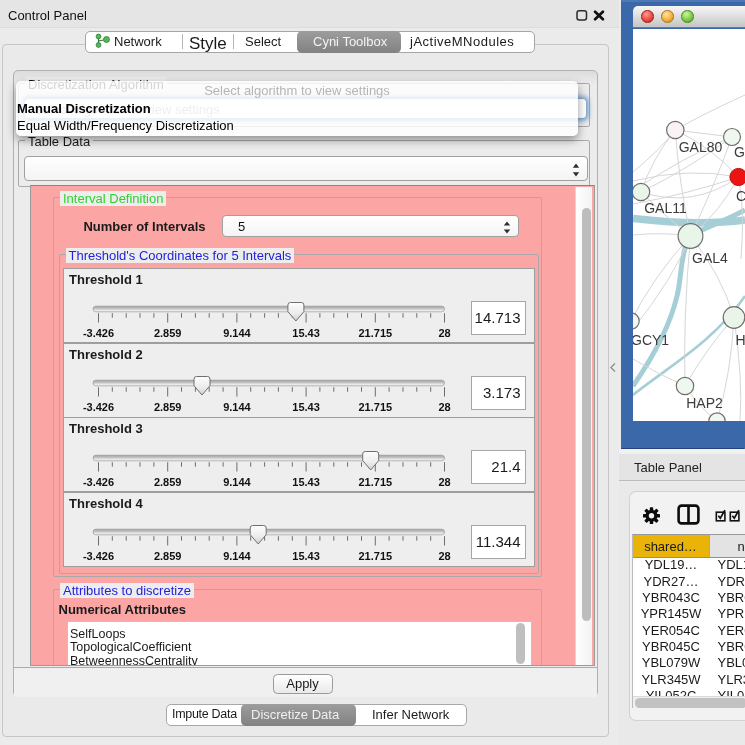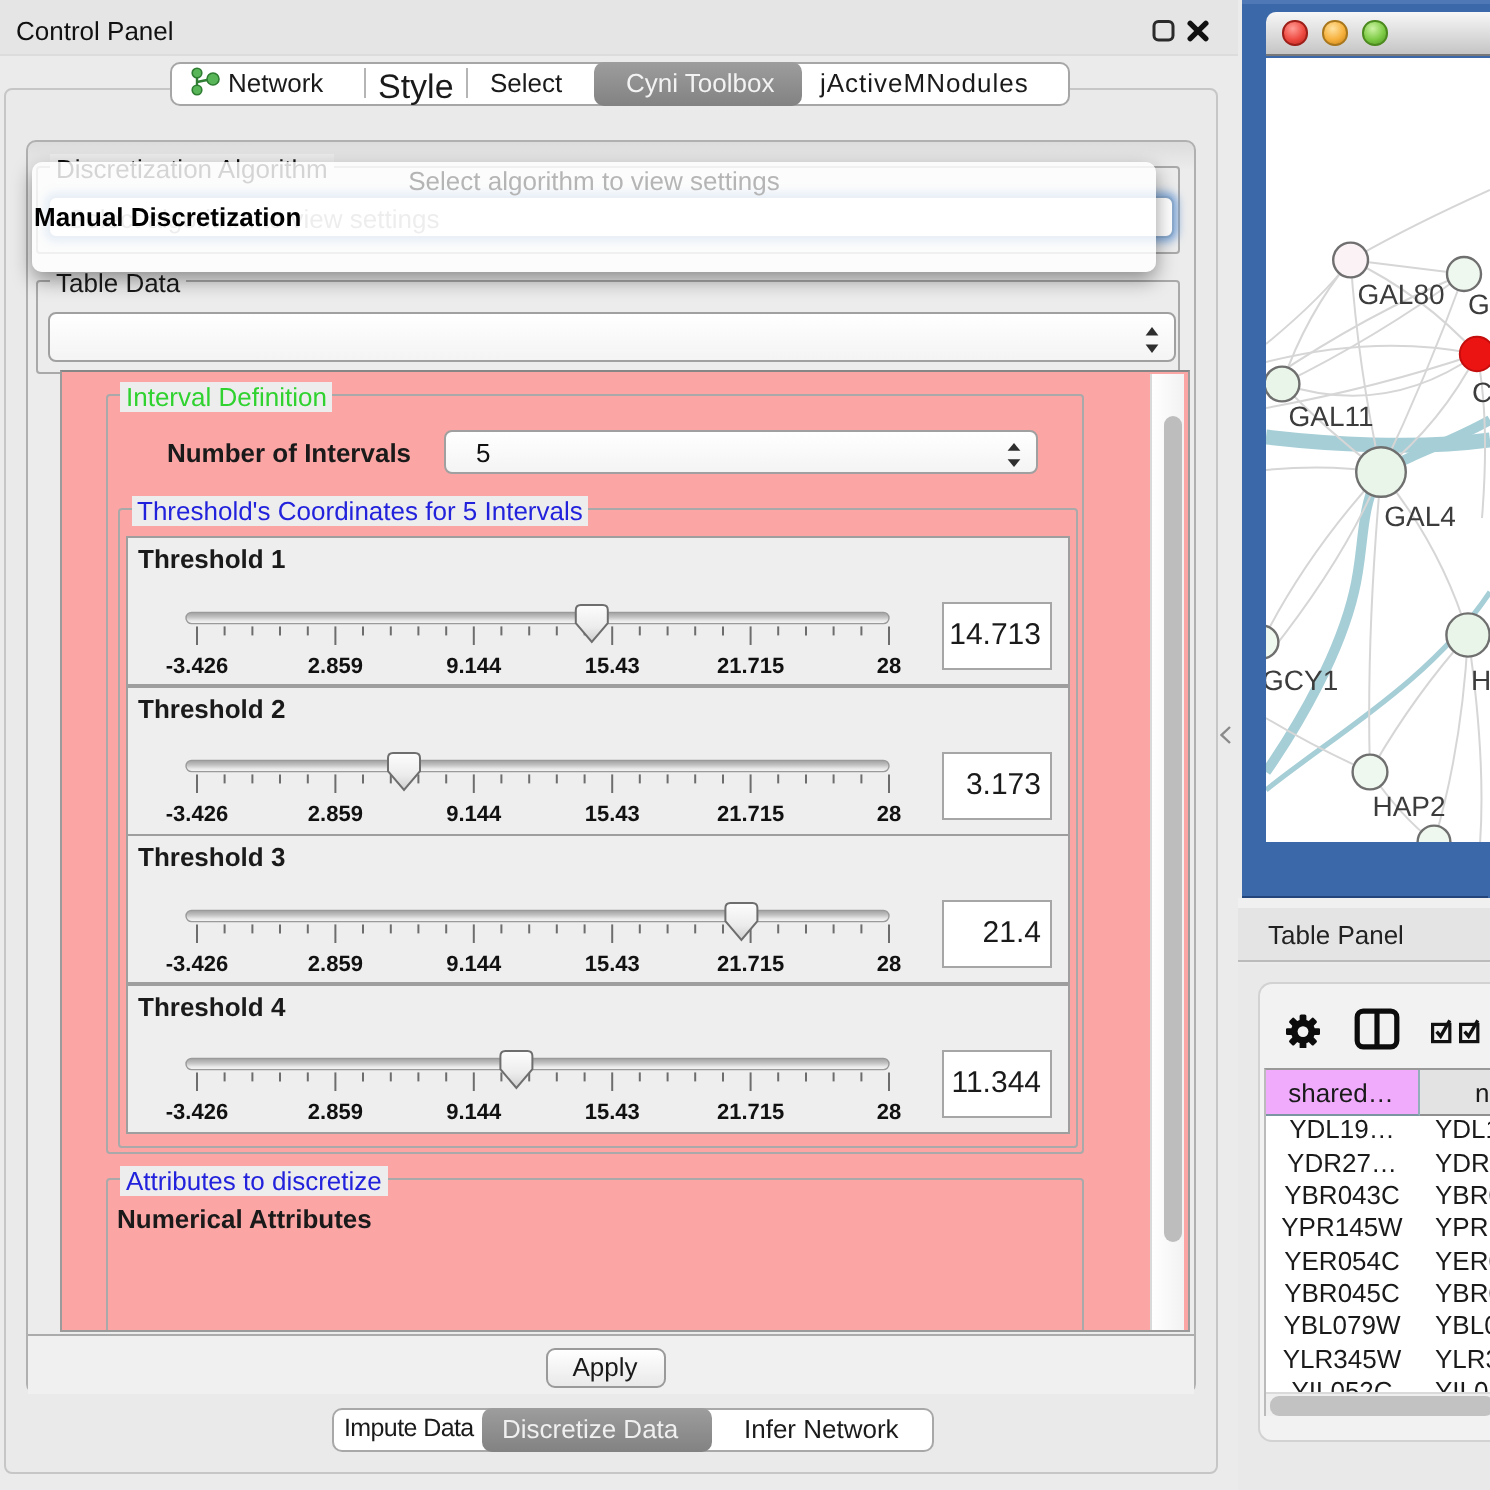--- a/index.html
+++ b/index.html
@@ -58,21 +58,21 @@
 #nwin .dk{position:absolute;left:0;top:446px;width:123px;height:2.5px;background:#24457c}
 #mtb{left:633px;top:6px;width:112px;height:22px;background:linear-gradient(#f7f7f7,#c5c5c5);border-bottom:1px solid #787878;border-top-left-radius:5px}
 .tl{position:absolute;top:4.2px;width:12.5px;height:12.5px;border-radius:50%}
 #cv{left:633px;top:29px;width:120px;height:392px;background:#fff;overflow:hidden}
 #gap1{left:619px;top:448.5px;width:126px;height:5.5px;background:#f0f0f0}
 #tptb{left:619px;top:454px;width:126px;height:27px;background:#e4e4e4;border-bottom:1px solid #bbb}
 #tptb span{position:absolute;left:15px;top:6px;font-size:13px;color:#222}
 #tpbg{left:619px;top:482px;width:126px;height:263px;background:#e9e9e9}
 #tpnl{left:628.5px;top:490.5px;width:117px;height:230px;background:#f2f2f2;border:1px solid #d2d2d2;border-radius:7px 0 0 7px;border-right:none}
 #ttable{left:631.5px;top:533.5px;width:113.5px;height:174px;background:#fff;border-left:1px solid #bbb;border-top:1px solid #999;overflow:hidden}
-#th1{position:absolute;left:0;top:0;width:77px;height:23.5px;background:#f0abfc;border-right:1px solid #93aebb;border-bottom:1px solid #7c95a2;text-align:center;line-height:23px;font-size:13px}
+#th1{position:absolute;left:0;top:0;width:77px;height:23.5px;background:#eab308;border-right:1px solid #93aebb;border-bottom:1px solid #7c95a2;text-align:center;line-height:23px;font-size:13px}
 #th2{position:absolute;left:77px;top:0;width:37px;height:23.5px;background:#e3e3e3;border-bottom:1px solid #909090;line-height:23px;font-size:13px;padding-left:28px}
 .trow{position:absolute;left:0;width:114px;height:16.4px;font-size:13px;line-height:16.4px}
 .trow .c1{position:absolute;left:0;width:77px;text-align:center}
 .trow .c2{position:absolute;left:85px;white-space:nowrap}
 #hsb{position:absolute;left:0;top:161px;width:114px;height:13px;background:#efefef;border-top:1px solid #dadada}
 #hsb .th{position:absolute;left:2px;top:1.5px;width:112px;height:9.5px;background:#c2c2c2;border-radius:4.5px}
 svg{display:block}
 </style></head><body>
 <svg width="0" height="0" style="position:absolute">
     <defs>
@@ -316,28 +316,35 @@
         <g transform="translate(186.7,13)">
           <path d="M3.0 0.5 H14 Q16.5 0.5 16.5 3 V9.6 L8.5 19 L0.5 9.6 V3 Q0.5 0.5 3.0 0.5 Z" fill="url(#thg)" stroke="#6e6e6e" stroke-width="1"></path>
         </g>
       </svg>
       <div class="thv">11.344</div>
     </div>
   <div id="agrp" class="grp">
       <span class="gt">Attributes to discretize</span>
     </div>
   <span class="a" id="nalbl">Numerical Attributes</span>
+  <div id="alist">
+    <div style="top:4.5px">SelfLoops</div>
+    <div style="top:18px">TopologicalCoefficient</div>
+    <div style="top:31.5px">BetweennessCentrality</div>
+    <div class="sth"></div>
+  </div>
   <div id="vsb">
       <div class="th"></div>
     </div>
 </div>
 
 <div id="ovl" class="a">
   <div class="r1">Select algorithm to view settings</div>
   <div class="r2">Manual Discretization</div>
+  <div class="r3">Equal Width/Frequency Discretization</div>
 </div>
 
 <div id="bbar" class="a"></div>
 <div id="apply" class="a">Apply</div>
 <div id="btabs" class="a"></div>
 <div id="bsel" class="a"></div>
 <span class="btl" style="left:172px;font-size:12.5px;letter-spacing:-0.3px">Impute Data</span>
 <span class="btl" style="left:251px;color:#f0f0f0">Discretize Data</span>
 <span class="btl" style="left:372px">Infer Network</span>
 

